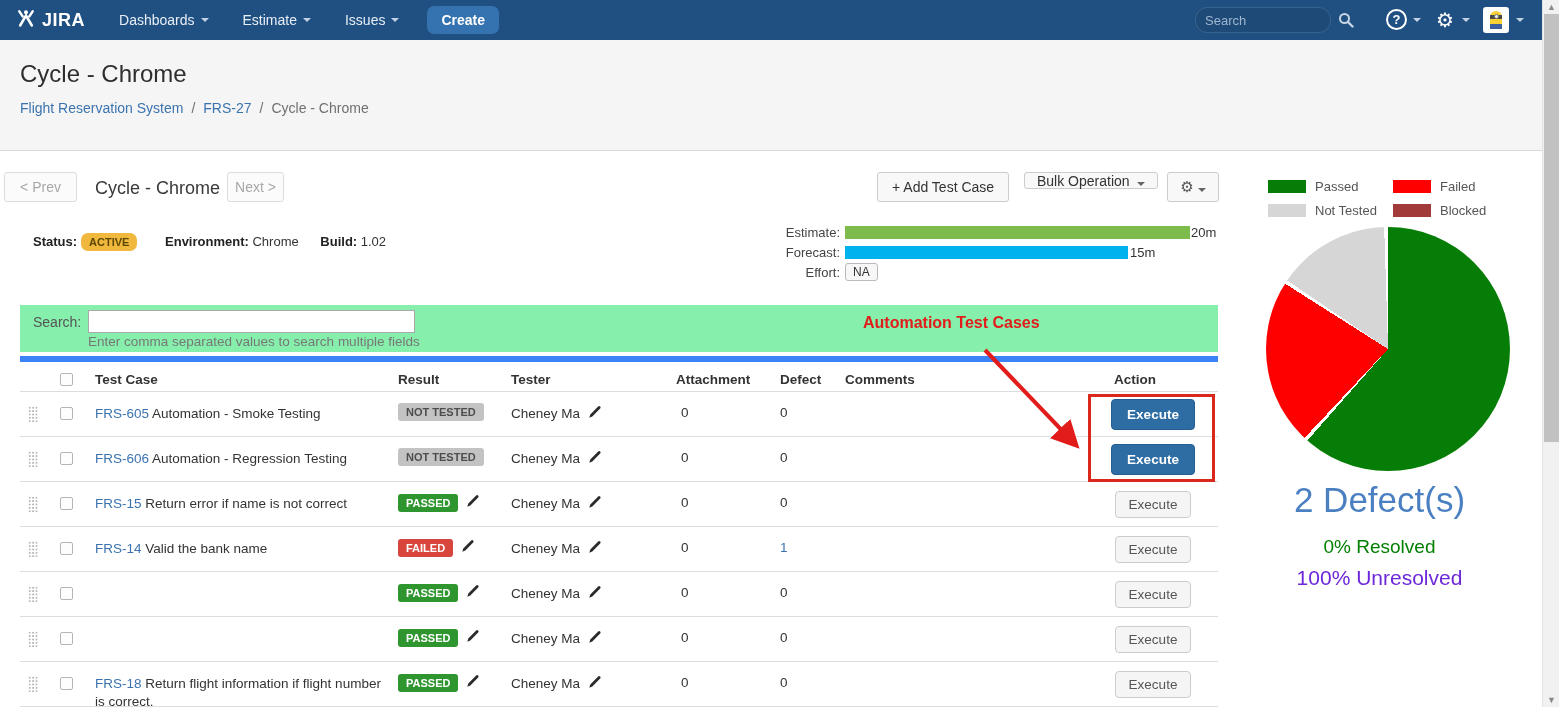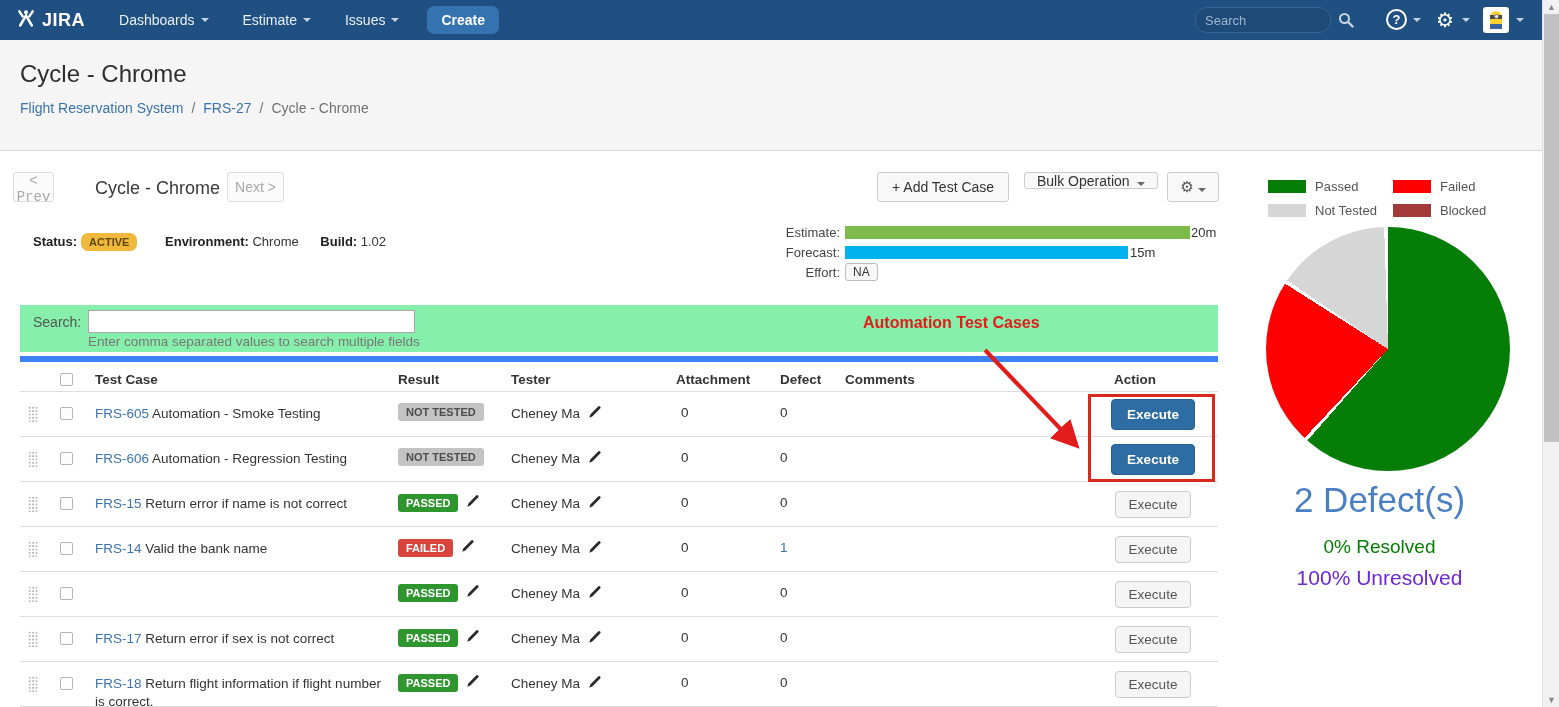--- a/index.html
+++ b/index.html
@@ -38,21 +38,21 @@
   
   #pagehead { position:absolute; left:0; top:40px; width:1542px; height:111px; background:#f5f5f5; border-bottom:1px solid #d9d9d9; }
   #page-title { position:absolute; left:20px; top:20px; font-size:24px; color:#2e2e2e; }
   #breadcrumb { position:absolute; left:20px; top:60px; font-size:14px; color:#707070; }
   #breadcrumb a { color:#3b73af; text-decoration:none; cursor:pointer; }
   #breadcrumb .sep { color:#707070; margin:0 8px; }
 
   
   .btn { border:1px solid #ccc; border-radius:3px; background:#f8f8f8; font-size:14px; color:#333; cursor:pointer; font-family:"Liberation Sans", sans-serif; }
   .btn.disabled { color:#a8a8a8; background:#fbfbfb; border-color:#ddd; cursor:default; }
-  #prev-btn { position:absolute; left:13px; top:172px; width:41px; height:30px;font-family:Liberation Mono, monospace; }
+  #prev-btn { position:absolute; left:4px; top:172px; width:73px; height:30px; }
   #cycle-title { position:absolute; left:95px; top:178px; font-size:18px; color:#3a3a3a; }
   #next-btn { position:absolute; left:227px; top:172px; width:57px; height:30px; }
   #add-tc-btn { position:absolute; left:877px; top:172px; height:30px; padding:0 14px; font-size:14px; }
   #bulk-btn { position:absolute; left:1024px; top:172px; height:17px; padding:0 12px; font-size:14px; }
   #bulk-btn .caret { margin-left:7px; }
   #gear-btn { position:absolute; left:1167px; top:172px; width:52px; height:30px; font-size:15px; color:#555; }
   #gear-btn .caret { margin-left:4px; }
 
   
   #meta { position:absolute; left:33px; top:234px; font-size:13px; }
@@ -333,23 +333,20 @@
     <span class="c-def">0</span>
     <span class="c-com"></span>
     <span class="c-act">
       <button class="exec default">Execute</button>
     </span>
   </div>
 
   <div class="trow">
     <span class="drag"></span>
     <span class="cb"></span>
-    <span class="c-test">
-      <a>FRS-17</a> <span>Return error if sex is not correct</span>
-    </span>
     <span class="c-result">
       <span class="badge passed">PASSED</span><span class="pencil rp"><svg width="14" height="14" viewBox="0 0 16 16">
                 <path d="M1.5 14.5 L2.6 10.8 L11.6 1.8 A1.6 1.6 0 0 1 13.9 4.1 L4.9 13.1 Z" fill="#2b2b2b"></path>
               </svg></span>
     </span>
     <span class="c-tester">
       <span>Cheney Ma</span><span class="pencil"><svg width="14" height="14" viewBox="0 0 16 16">
                 <path d="M1.5 14.5 L2.6 10.8 L11.6 1.8 A1.6 1.6 0 0 1 13.9 4.1 L4.9 13.1 Z" fill="#2b2b2b"></path>
               </svg></span>
     </span>

